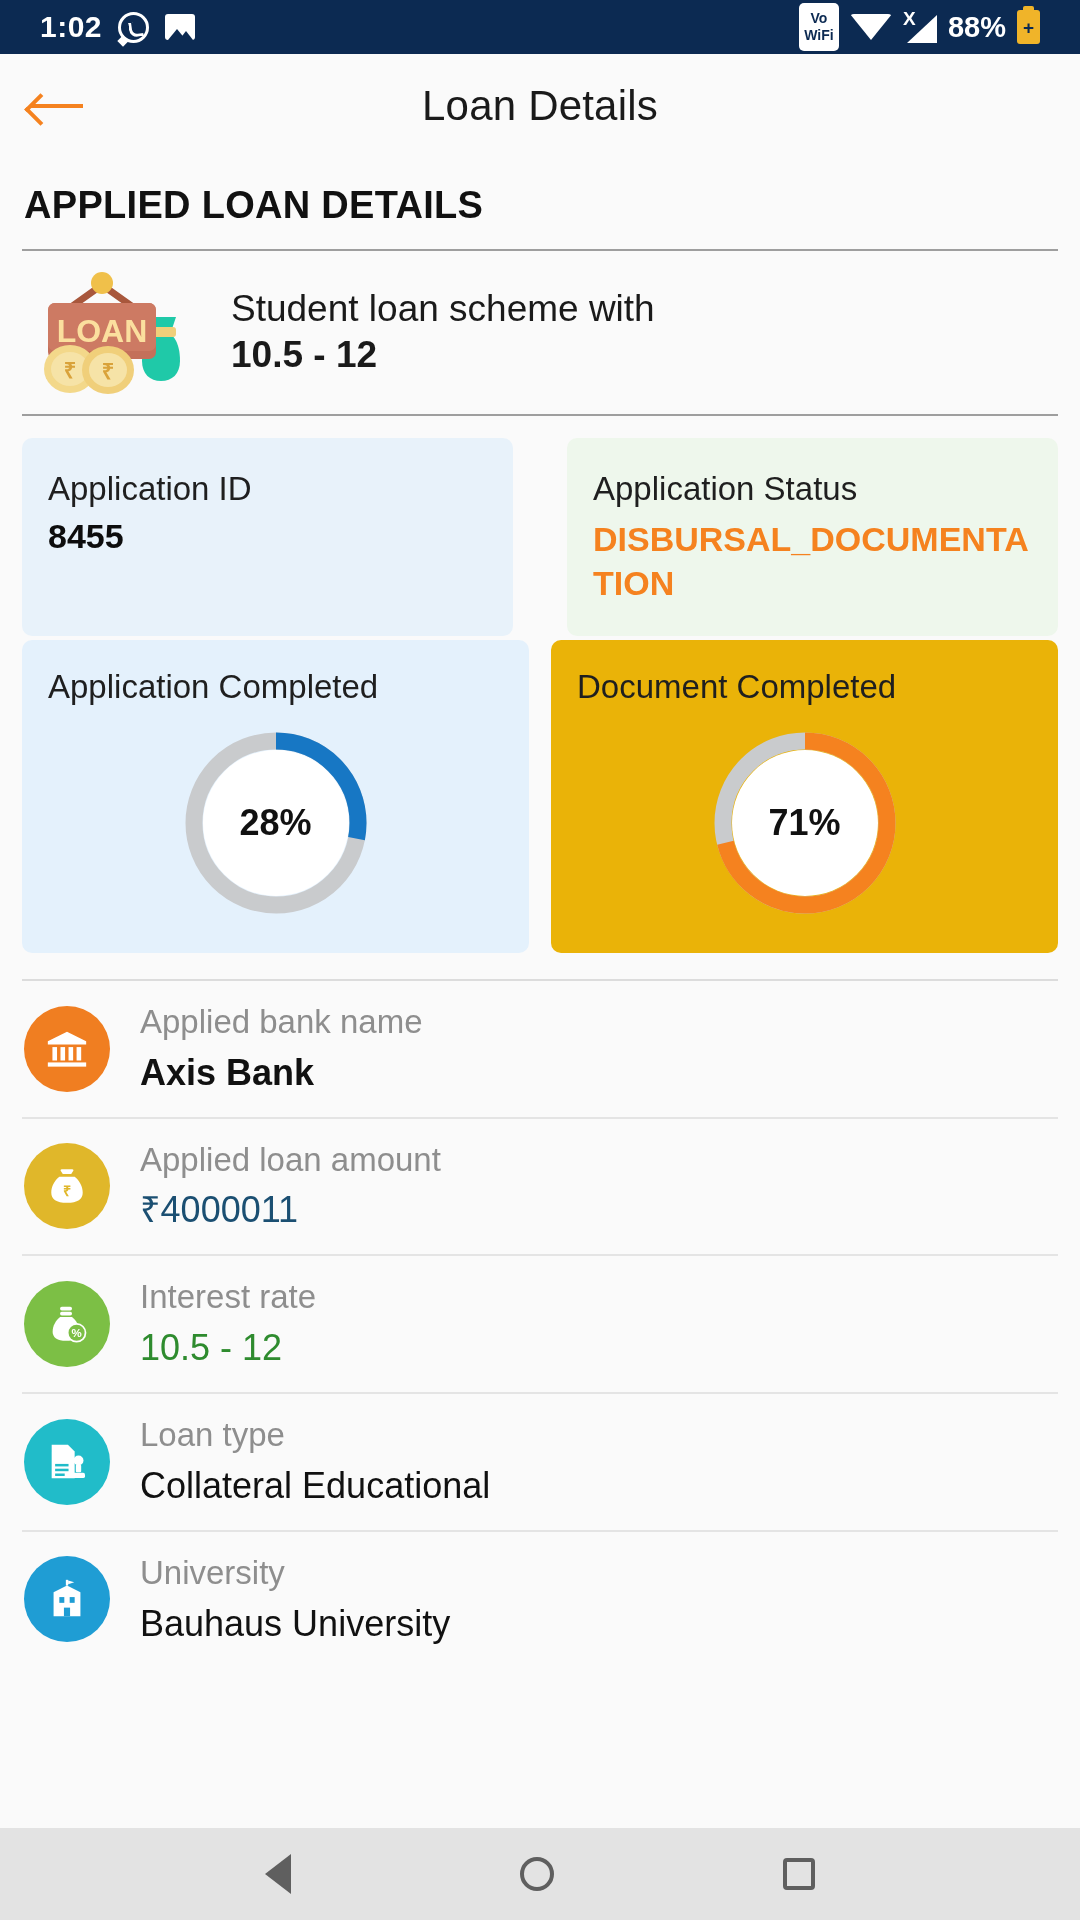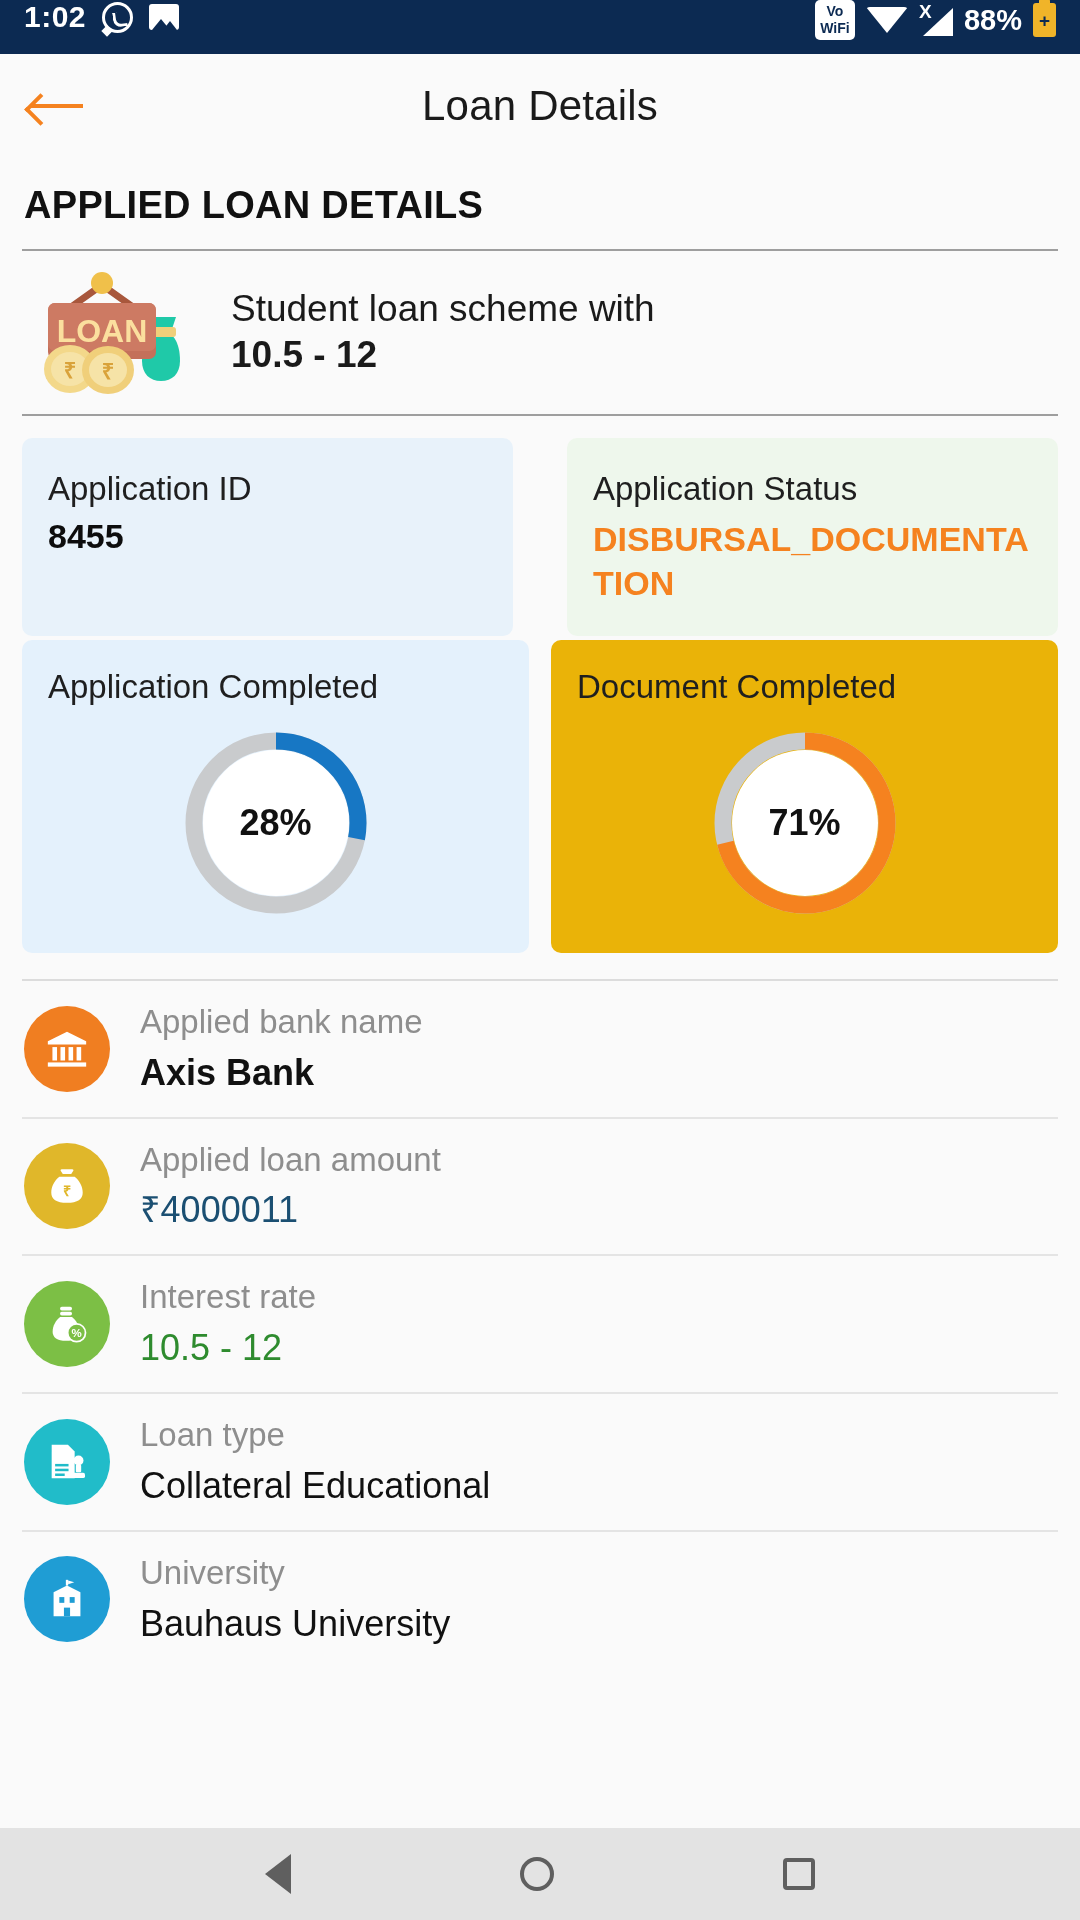--- a/index.html
+++ b/index.html
@@ -7,21 +7,21 @@
   body {
     font-family:"Liberation Sans", sans-serif;
     background:#ffffff;
     overflow:hidden;
   }
   .phone { width:1080px; height:1920px; display:flex; flex-direction:column; background:#fafafa; }
 
   
   .statusbar {
     height:54px; background:#0c2a52; color:#fff;
-    display:flex; align-items:flex-start; padding:0 24px; flex:0 0 54px;
+    display:flex; align-items:center; padding:0 40px; flex:0 0 54px;
   }
   .sb-time { font-size:30px; font-weight:700; letter-spacing:.5px; }
   .sb-left { display:flex; align-items:center; gap:16px; }
   .sb-right { margin-left:auto; display:flex; align-items:center; gap:11px; }
   .ic-wa { width:31px; height:31px; border:3px solid #fff; border-radius:50%; position:relative; }
   .ic-wa::after {
     content:""; position:absolute; left:8px; top:7px; width:11px; height:12px;
     border:3px solid #fff; border-right:none; border-top:none;
     border-radius:0 0 0 8px; transform:rotate(-8deg);
   }
@@ -34,21 +34,21 @@
     content:""; position:absolute; bottom:0; left:3px; width:0; height:0;
     border-left:9px solid transparent; border-right:9px solid transparent;
     border-bottom:11px solid #0c2a52;
   }
   .ic-img::before {
     content:""; position:absolute; bottom:0; right:2px; width:0; height:0;
     border-left:7px solid transparent; border-right:7px solid transparent;
     border-bottom:9px solid #0c2a52;
   }
   .ic-vowifi {
-    width:40px; height:40px; background:#fff; color:#0c2a52; border-radius:5px;
+    width:40px; height:48px; background:#fff; color:#0c2a52; border-radius:5px;
     font-size:14px; font-weight:700; line-height:17px; text-align:center;
     display:flex; flex-direction:column; justify-content:center;
   }
   .ic-wifi-wrap { display:flex; align-items:center; }
   .ic-wifi {
     width:0; height:0; border-left:21px solid transparent; border-right:21px solid transparent;
     border-top:26px solid #fff; border-radius:4px;
   }
   .ic-sig { position:relative; width:34px; height:32px; }
   .ic-sig .tri {

